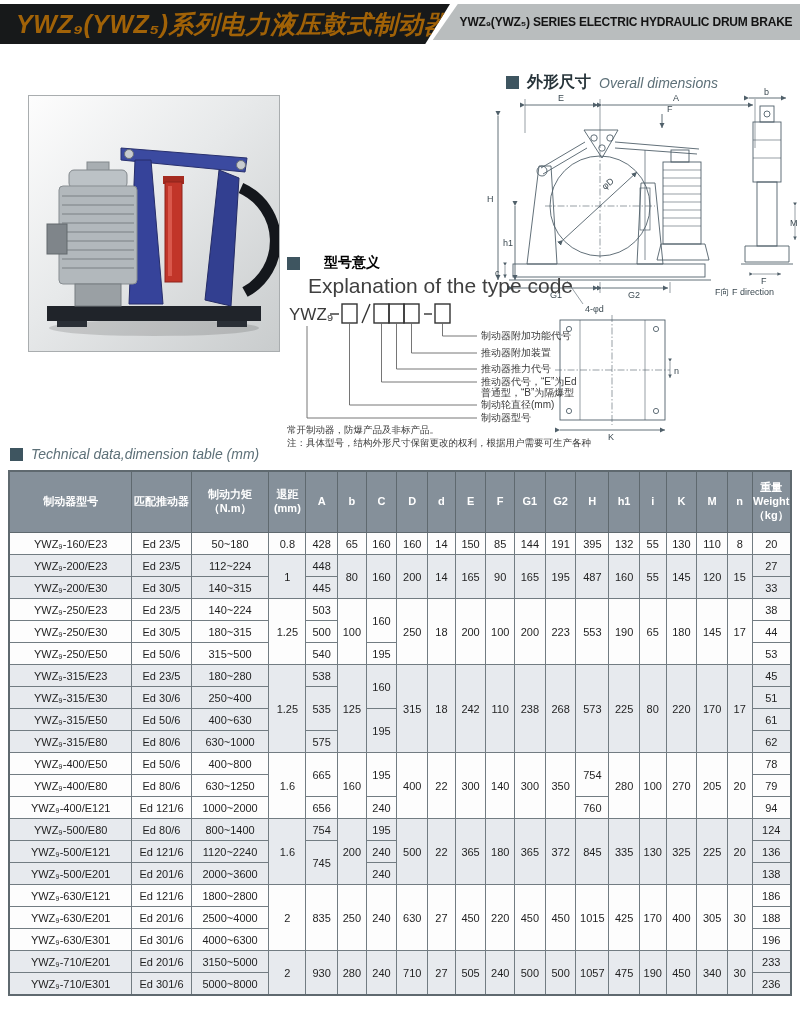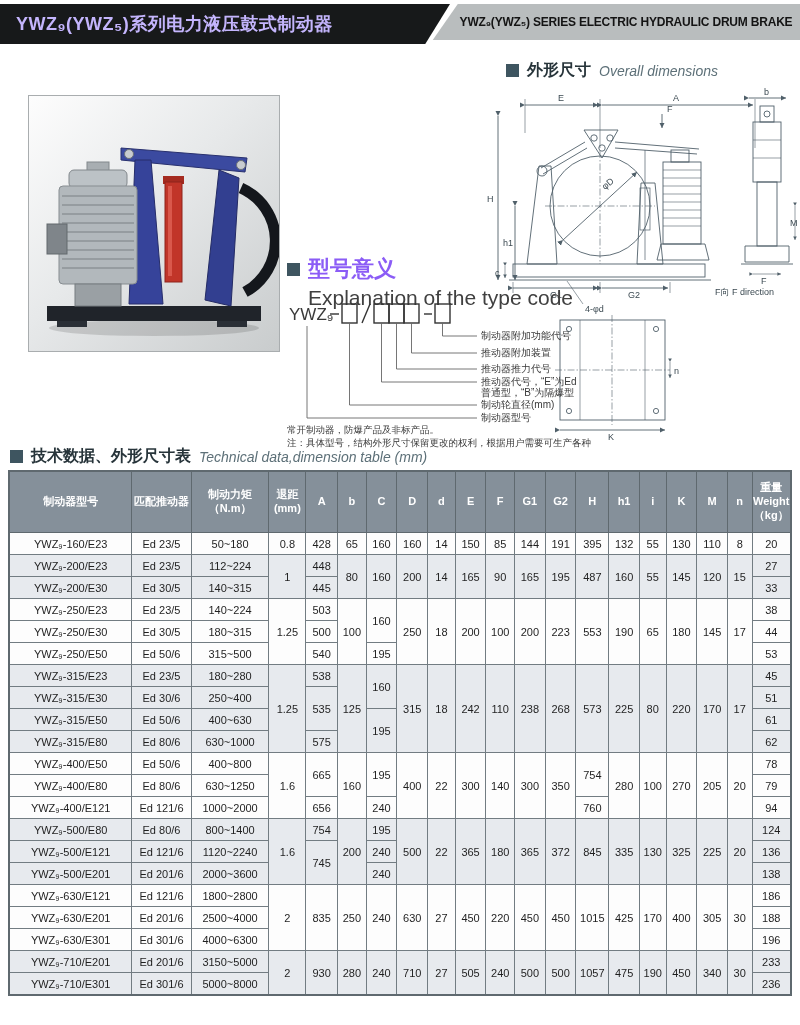--- a/index.html
+++ b/index.html
@@ -7,21 +7,21 @@
     width:800px;height:1025px;position:relative;background:#ffffff;
     font-family:"Liberation Sans","DejaVu Sans",sans-serif;color:#222;
     overflow:hidden;
   }
   
   .banner-black{
     position:absolute;top:4px;left:0;width:450px;height:40px;background:#17191a;
     clip-path:polygon(0 0,100% 0,94.5% 100%,0 100%);
     display:flex;align-items:center;padding-left:16px;box-sizing:border-box;
   }
-  .banner-black .t{color:#c4b5fd;font-size:18px;font-weight:bold;letter-spacing:.5px;white-space:nowrap;}
+  .banner-black .t{color:#a16207;font-size:25px;font-weight:bold;letter-spacing:.5px;white-space:nowrap;font-style:italic;}
   .banner-gray{
     position:absolute;top:4px;left:426px;width:374px;height:36px;background:#b9bdbe;
     clip-path:polygon(8.5% 0,100% 0,100% 100%,1.8% 100%);
     display:flex;align-items:center;justify-content:center;padding-left:26px;box-sizing:border-box;
   }
   .banner-gray .t{color:#141414;font-size:12px;font-weight:bold;letter-spacing:-0.2px;white-space:nowrap;}
   
   .sec{position:absolute;display:flex;align-items:center;gap:8px;white-space:nowrap;}
   .sq{width:13px;height:13px;background:#3e5560;flex:0 0 auto;}
   .sec .cn{font-weight:bold;font-size:16px;color:#27343a;}
@@ -33,21 +33,21 @@
     background:linear-gradient(135deg,#fdfdfd 0%,#e7e9ea 45%,#c9cccd 100%);
   }
   .photo svg{width:100%;height:100%;}
   
   .drawing{position:absolute;left:465px;top:88px;width:335px;height:357px;}
   .drawing text{fill:#3c4a52;font-size:9px;font-family:"Liberation Sans",sans-serif;}
   .typecode-wrap{position:absolute;left:287px;top:300px;width:316px;height:126px;}
   .typecode-wrap text{fill:#3a3a3a;}
   .tc-head{position:absolute;left:287px;top:254px;}
   .tc-head .row1{display:flex;align-items:center;gap:8px;}
-  .tc-head .cn{font-weight:bold;font-size:22px;color:#8b5cf6;}
+  .tc-head .cn{font-weight:bold;font-size:14px;color:#000000;margin-left:16px;}
   .tc-head .en{font-size:21px;color:#404040;margin:2px 0 12px 21px;}
   .note{
     position:absolute;left:287px;top:423px;width:306px;
     font-size:9.5px;line-height:1.4;color:#3a3a3a;
   }
   
   .dtable{
     position:absolute;left:8px;top:470px;width:784px;
     border-collapse:collapse;table-layout:fixed;border:2px solid #5f696f;
   }
@@ -109,21 +109,21 @@
         <line x1="33" y1="145" x2="105" y2="145"></line>
       <line x1="33" y1="154" x2="105" y2="154"></line>
         <line x1="33" y1="163" x2="105" y2="163"></line>
       <line x1="33" y1="172" x2="105" y2="172"></line>
     </g>
     <rect x="18" y="128" width="20" height="30" fill="#7f858a" stroke="#62686c"></rect>
     <rect x="46" y="188" width="46" height="22" fill="#9aa0a4" stroke="#767c80"></rect>
   </svg>
 </div>
 
-<div class="sec" style="left:475px;top:60px;padding-left:31px;">
+<div class="sec" style="left:475px;top:72px;padding-left:31px;">
   <span class="sq"></span>
   <span class="cn">外形尺寸</span>
   <span class="en">Overall dimensions</span>
 </div>
 
 <svg class="drawing" viewBox="0 0 335 357">
   <defs>
     <marker id="ar" markerWidth="8" markerHeight="8" refX="6" refY="3" orient="auto">
       <path d="M0,0 L6,3 L0,6 z" fill="#50606a"></path>
     </marker>
@@ -269,21 +269,20 @@
   </g>
 </svg>
 
 <div class="note">
   <div>常开制动器，防爆产品及非标产品。</div>
   <div>注：具体型号，结构外形尺寸保留更改的权利，根据用户需要可生产各种</div>
 </div>
 
 <div class="sec" style="left:10px;top:446px;">
   <span class="sq"></span>
-  <span class="cn">技术数据、外形尺寸表</span>
   <span class="en">Technical data,dimension table (mm)</span>
 </div>
 
 <table class="dtable">
   <colgroup>
     <col style="width:120px">
       <col style="width:58px">
       <col style="width:76px">
       <col style="width:36px">
     <col style="width:31px">

